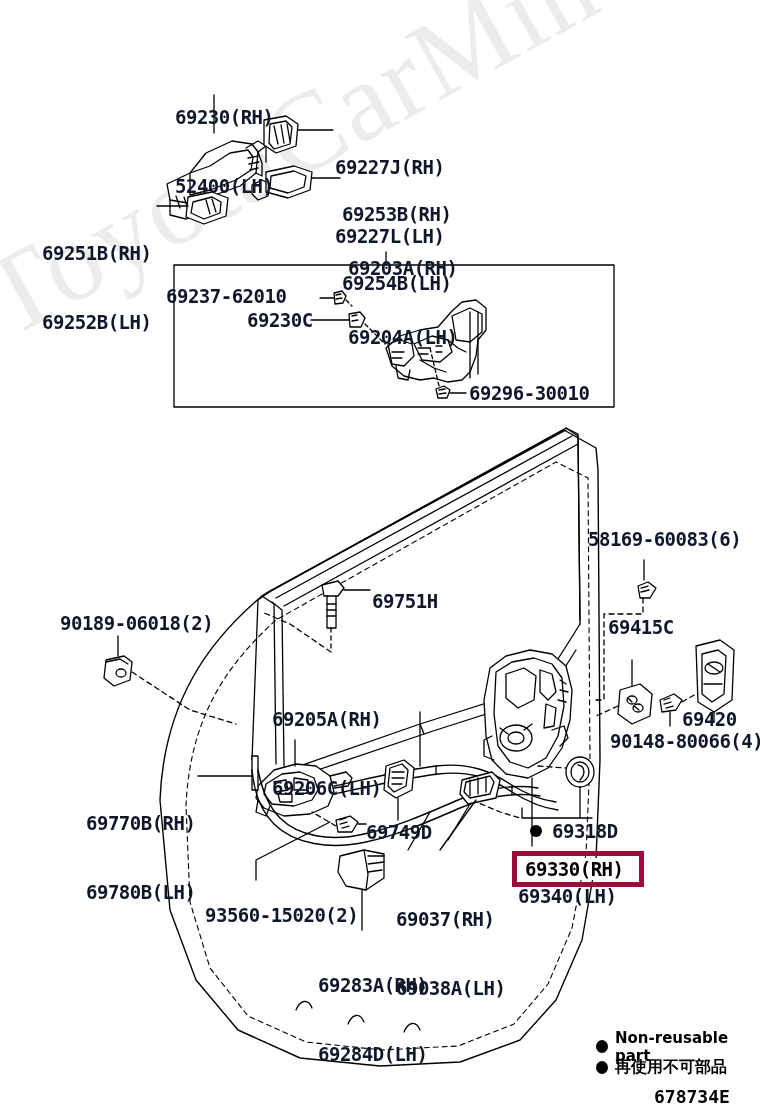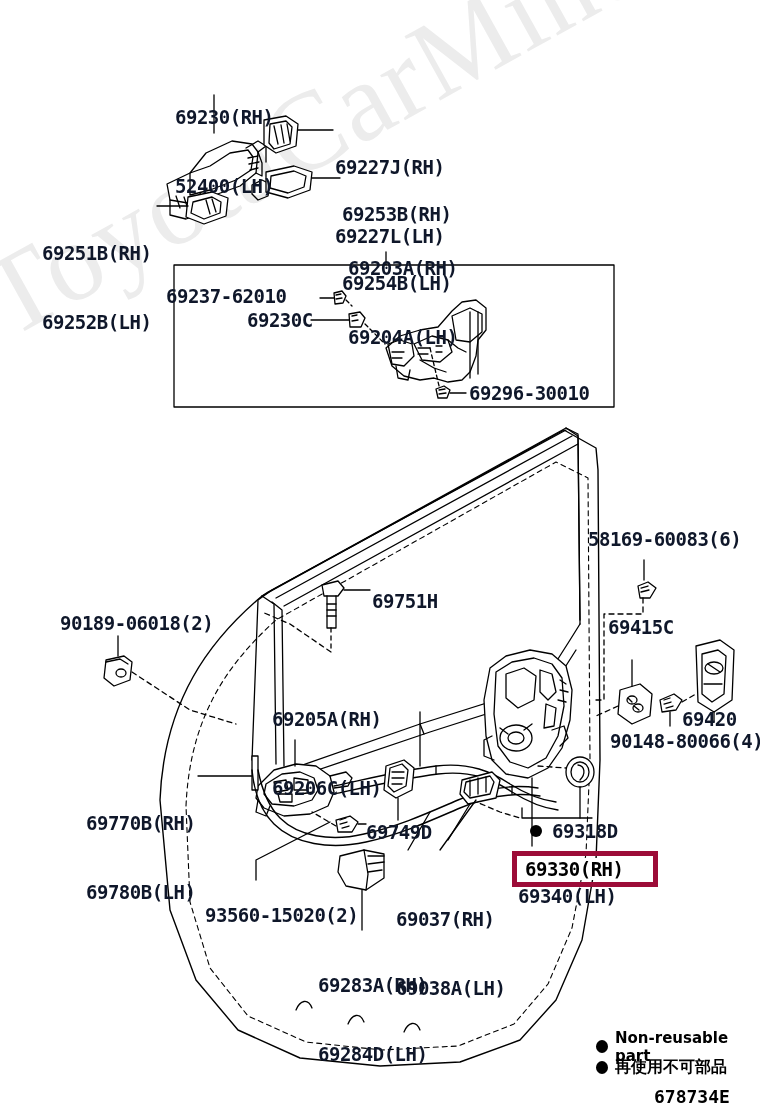--- a/index.html
+++ b/index.html
@@ -389,21 +389,21 @@
 
   <div class="lbl bulletlbl" style="left:530px;top:820px;">
     <span class="d"></span><span>69318D</span>
   </div>
 
   <div class="lbl" style="left:588px;top:528px;">58169-60083(6)</div>
   <div class="lbl" style="left:608px;top:616px;">69415C</div>
   <div class="lbl" style="left:682px;top:708px;">69420</div>
   <div class="lbl" style="left:610px;top:730px;">90148-80066(4)</div>
 
-  <div class="hl" style="left: 512px; top: 851px; width: 146px; height: 36px; border-color: rgb(156, 12, 56);">
+  <div class="hl" style="left: 512px; top: 851px; width: 132px; height: 36px; border-color: rgb(156, 12, 56);">
     <span class="hltxt">69330(RH)</span>
   </div>
 
   <div class="legend" style="left:596px;top:1036px;">
     <div class="row">
       <span class="dot"></span>
       <span class="en">Non-reusable part</span>
     </div>
     <div class="row">
       <span class="dot"></span>

